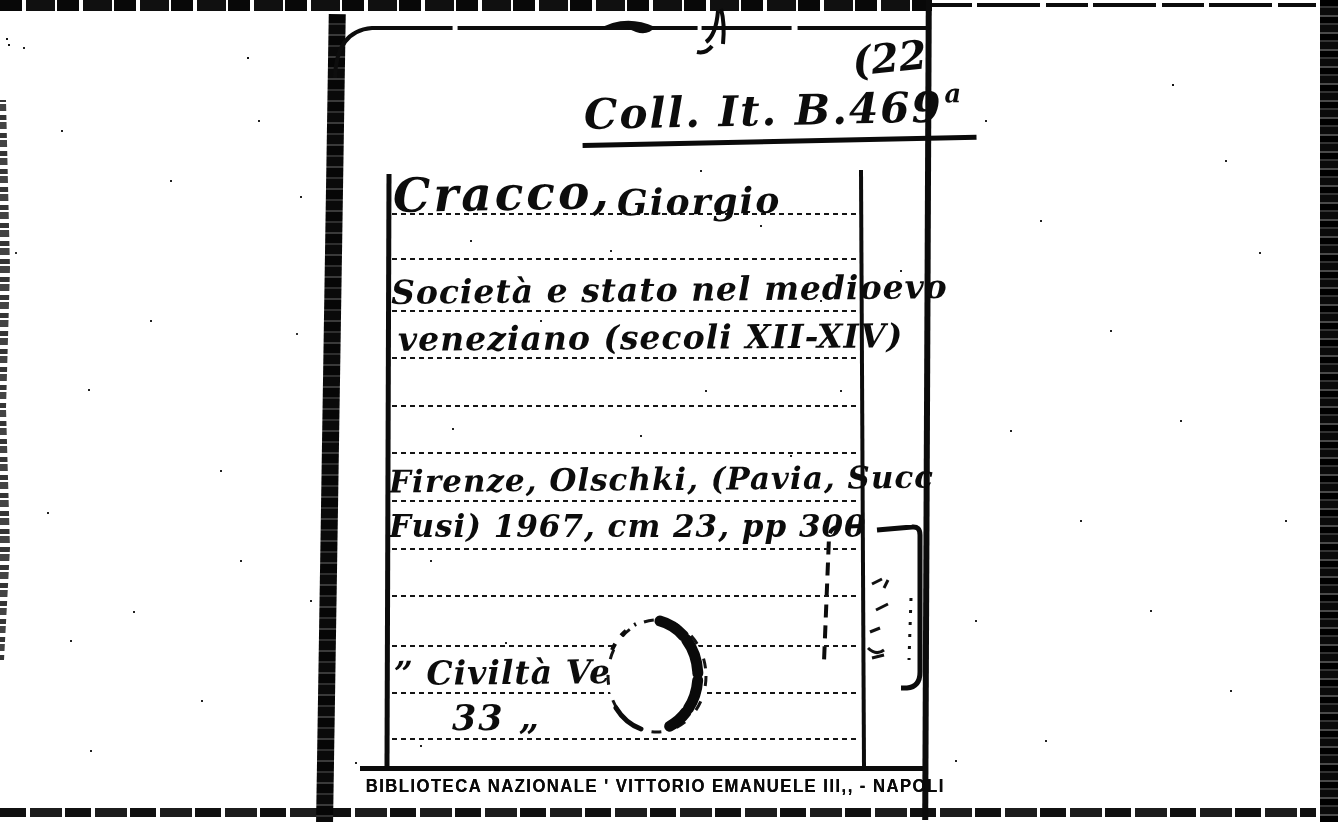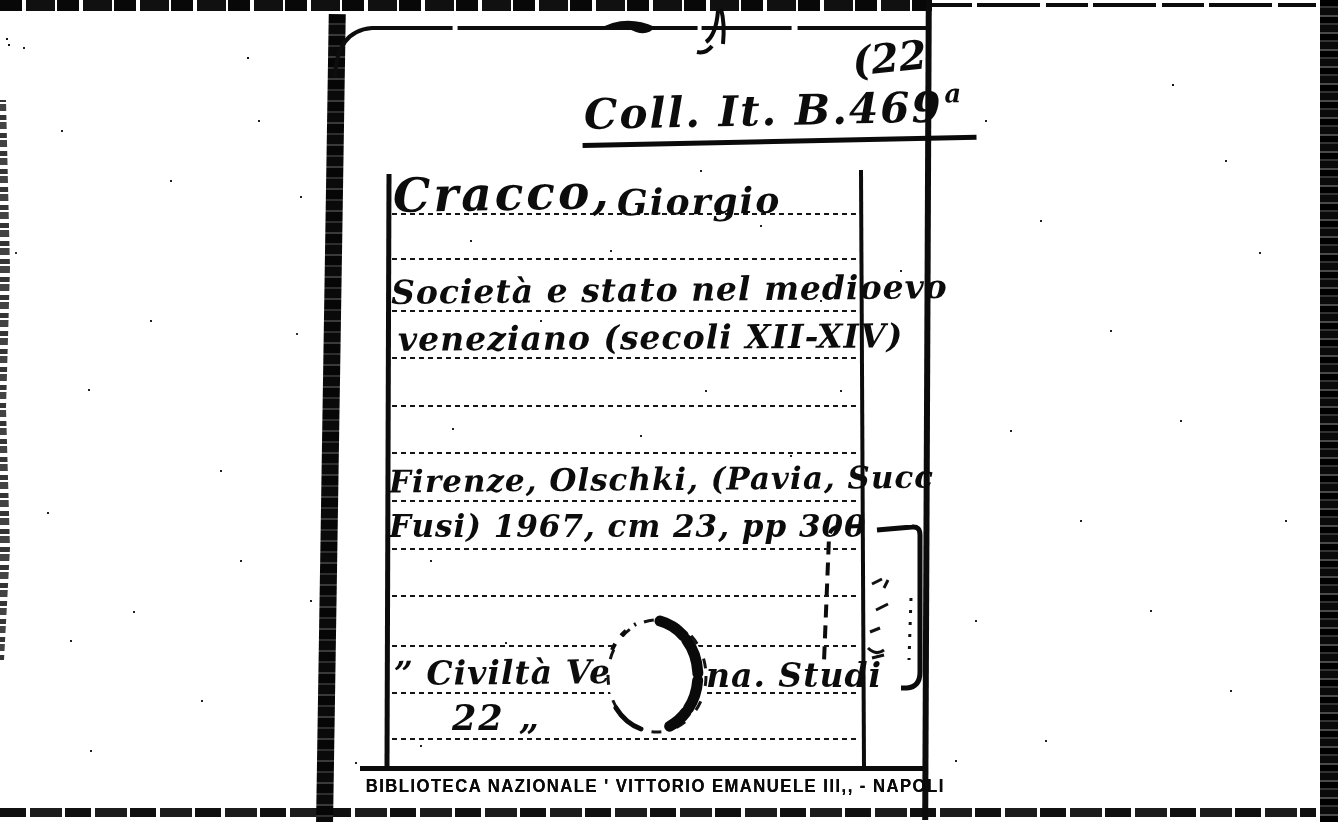--- a/index.html
+++ b/index.html
@@ -113,22 +113,21 @@
   <div class="hand" style="left:393px;top:166px;font-size:47px;letter-spacing:3px;transform:rotate(-1deg);">Cracco,</div>
   <div class="hand" style="left:617px;top:180px;font-size:36px;letter-spacing:2px;transform:rotate(-1deg);">Giorgio</div>
 
   <div class="hand" style="left:391px;top:270px;font-size:33px;letter-spacing:1px;transform:rotate(-0.6deg);">Società e stato nel medioevo</div>
   <div class="hand" style="left:398px;top:318px;font-size:33px;letter-spacing:1px;transform:rotate(-0.4deg);">veneziano (secoli XII-XIV)</div>
 
   <div class="hand" style="left:389px;top:461px;font-size:31px;letter-spacing:1px;transform:rotate(-0.5deg);">Firenze, Olschki, (Pavia, Succ</div>
   <div class="hand" style="left:389px;top:508px;font-size:31px;letter-spacing:1px;">Fusi) 1967, cm 23, pp 300</div>
 
   <div class="hand" style="left:394px;top:653px;font-size:33px;letter-spacing:1px;transform:rotate(-0.5deg);">” Civiltà Ve</div>
-  <div class="hand" style="left:706px;top:656px;font-size:33px;letter-spacing:1px;">na. Studi</div>
-  <div class="hand" style="left:452px;top:697px;font-size:35px;letter-spacing:2px;">22 „</div>
+  <div class="hand" style="left:452px;top:697px;font-size:35px;letter-spacing:2px;">33 „</div>
 
   <svg class="hole" width="1338" height="822" viewBox="0 0 1338 822">
     <ellipse cx="657" cy="676" rx="49" ry="56" fill="#ffffff" stroke="#141414" stroke-width="3" stroke-dasharray="10 16"></ellipse>
     <path d="M660,621 A49,56 0 0 1 666,728" fill="none" stroke="#0a0a0a" stroke-width="11" stroke-linecap="round" stroke-dasharray="28 5 36 7 30 4 22"></path>
     <path d="M616,708 A49,56 0 0 0 641,729" fill="none" stroke="#0c0c0c" stroke-width="5" stroke-linecap="round"></path>
     <path d="M612,650 A49,56 0 0 1 636,624" fill="none" stroke="#0c0c0c" stroke-width="4" stroke-dasharray="7 10"></path>
   </svg>
 
   <div class="stamp">BIBLIOTECA NAZIONALE ' VITTORIO EMANUELE III,, - NAPOLI</div>
 

